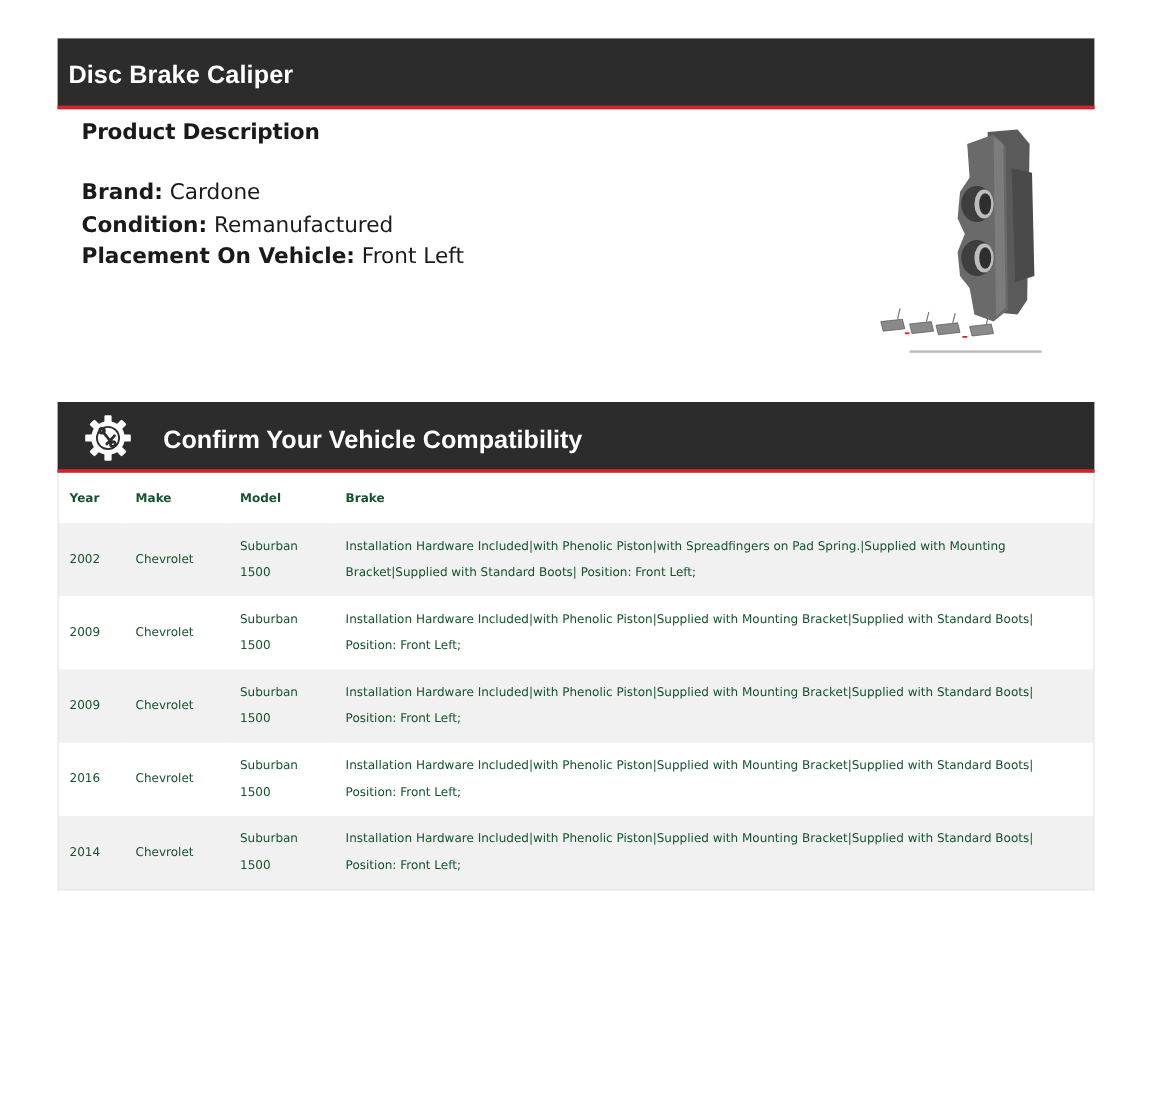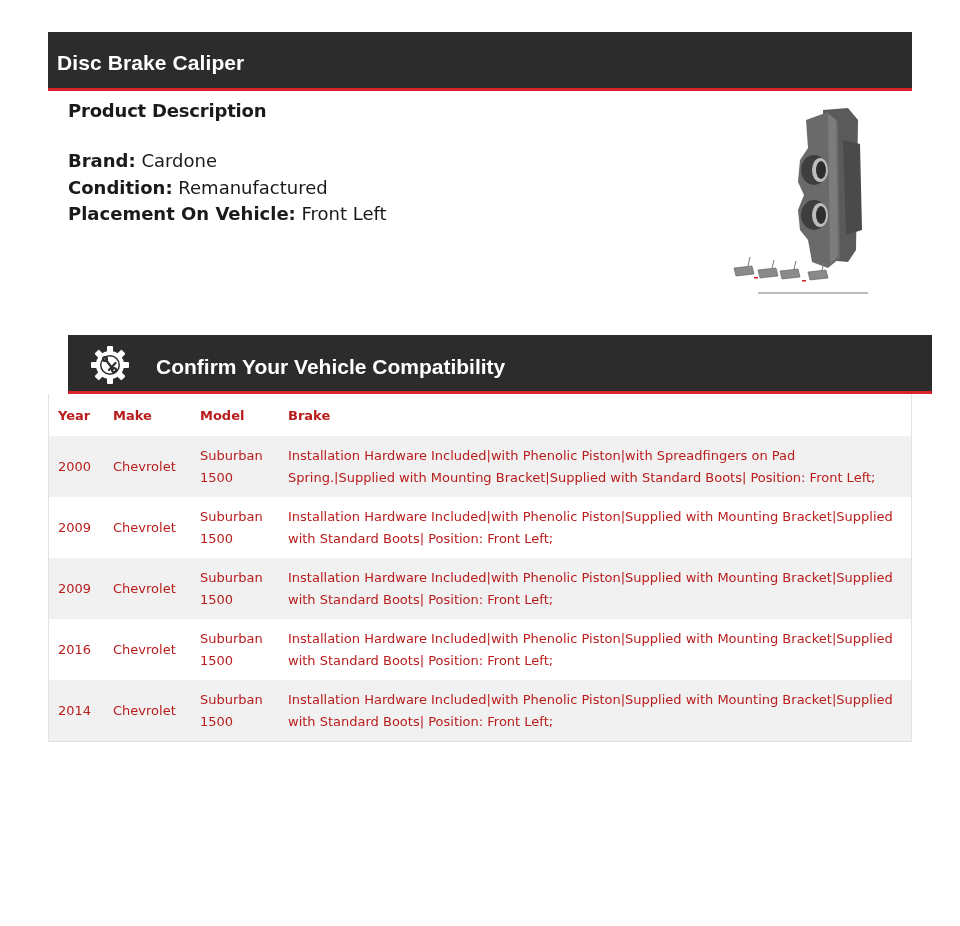--- a/index.html
+++ b/index.html
@@ -63,21 +63,20 @@
     .product-image {
       position: absolute;
       left: 728px;
       top: 100px;
       width: 150px;
       height: 200px;
     }
     .banner-compat {
       top: 335px;
       height: 59px;
-      margin-left: 20px;
     }
     .banner-compat .gear {
       position: absolute;
       left: 22px;
       top: 10px;
       width: 40px;
       height: 40px;
     }
     .banner-compat .banner-title {
       position: absolute;
@@ -91,22 +90,22 @@
       top: 394px;
       width: 864px;
       border-left: 1px solid #e2e2e2;
       border-right: 1px solid #e2e2e2;
       border-bottom: 1px solid #e2e2e2;
       box-sizing: border-box;
     }
     table {
       width: 100%;
       border-collapse: collapse;
-      font-size: 13px;
-      color: #b91c1c;
+      font-size: 10px;
+      color: #14532d;
     }
     th {
       text-align: left;
       font-weight: bold;
       height: 42px;
       padding: 0 9px;
       vertical-align: middle;
       background: #ffffff;
     }
     td {
@@ -218,21 +217,21 @@
     <thead>
       <tr>
         <th>Year</th>
         <th>Make</th>
         <th>Model</th>
         <th>Brake</th>
       </tr>
     </thead>
     <tbody>
       <tr>
-        <td>2000</td>
+        <td>2002</td>
         <td>Chevrolet</td>
         <td>Suburban 1500</td>
         <td>Installation Hardware Included|with Phenolic Piston|with Spreadfingers on Pad Spring.|Supplied with Mounting Bracket|Supplied with Standard Boots| Position: Front Left;</td>
       </tr>
       <tr>
         <td>2009</td>
         <td>Chevrolet</td>
         <td>Suburban 1500</td>
         <td>Installation Hardware Included|with Phenolic Piston|Supplied with Mounting Bracket|Supplied with Standard Boots| Position: Front Left;</td>
       </tr>

